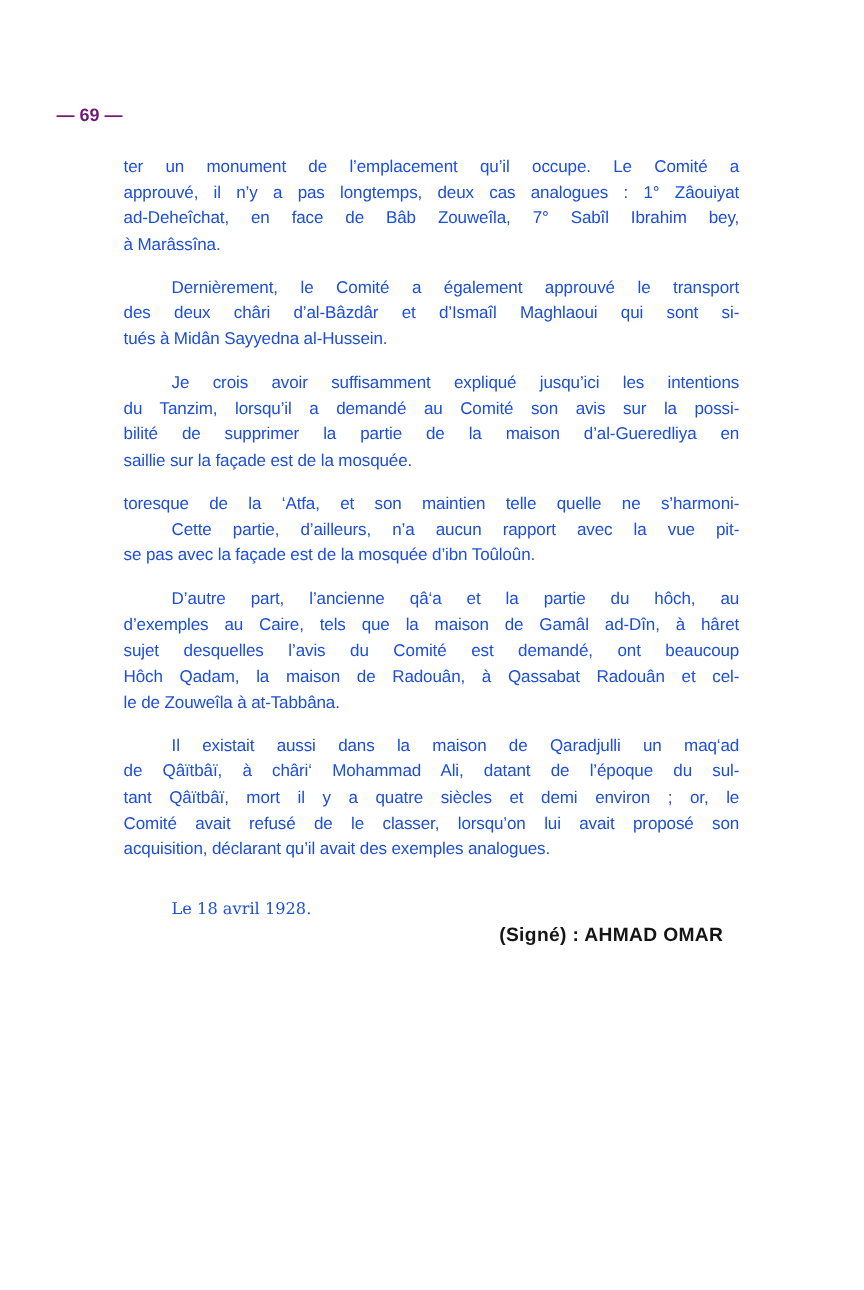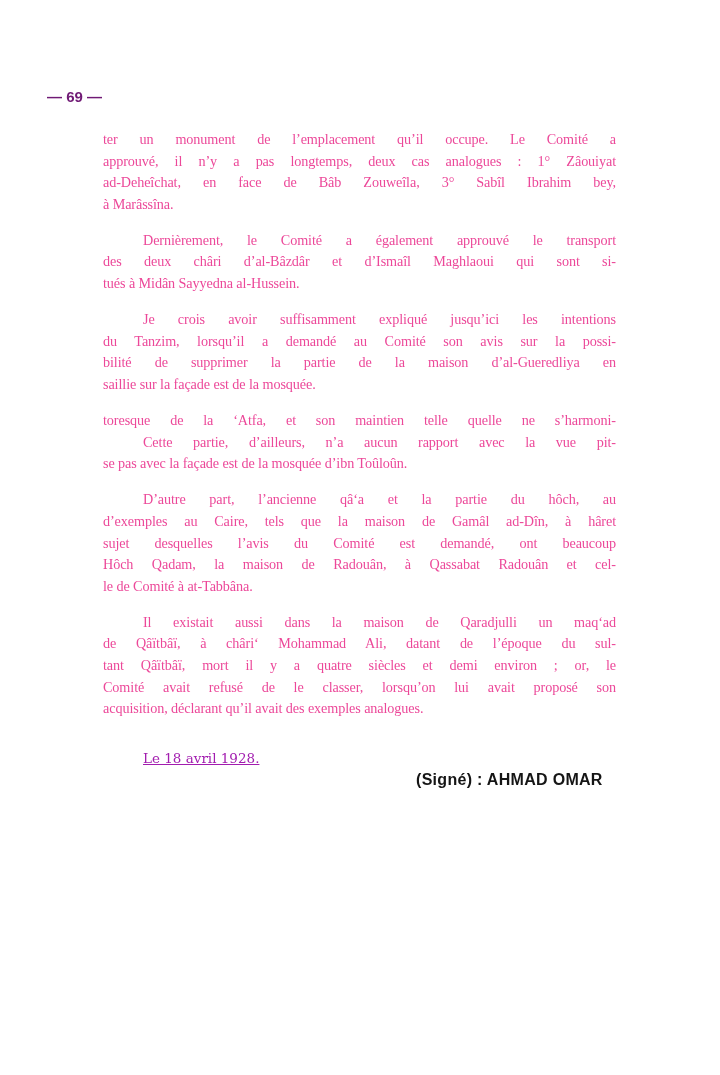--- a/index.html
+++ b/index.html
@@ -4,47 +4,47 @@
 <style>
   html, body { margin: 0; padding: 0; background: #ffffff; }
   body { width: 720px; height: 1075px; position: relative; overflow: hidden; }
   .page { position: absolute; left: 0; top: 0; width: 720px; height: 1075px; background: #fff; color: #111; }
   .folio {
     position: absolute; top: 88px; left: 0; width: 720px; text-align: left;
     font-family: "Liberation Sans", sans-serif; font-weight: bold; font-size: 15px; color: #701a75; padding-left: 47px;
   }
   .body-text {
     position: absolute; left: 103px; top: 129px; width: 513px;
-    font-family: Liberation Serif, serif; font-size: 14.2px; line-height: 21.6px;
-    color: #ec4899; text-align: justify; letter-spacing: -0.1px;
+    font-family: Liberation Sans, sans-serif; font-size: 14.2px; line-height: 21.6px;
+    color: #1d4ed8; text-align: justify; letter-spacing: -0.1px;
   }
   .para { margin: 0 0 14.5px 0; text-indent: 40px; text-align: justify; text-align-last: left; hyphens: none; }
   .para.first { text-indent: 0; }
   .line { display: block; text-align: justify; text-align-last: justify; }
   .line.last { text-align-last: left; }
   .date {
     position: absolute; left: 143px; top: 750px;
-    font-family: "DejaVu Serif", serif; font-size: 13.5px; color: #a21caf; text-decoration: underline;
+    font-family: "DejaVu Serif", serif; font-size: 13.5px; color: #1d4ed8;
   }
   .signature {
     position: absolute; left: 416px; top: 771px;
     font-family: "Liberation Sans", sans-serif; font-weight: bold; font-size: 16px; color: #151515; letter-spacing: 0.3px;
   }
 </style>
 </head>
 <body>
 
 <div class="page">
   <div class="folio">— 69 —</div>
 
   <div class="body-text">
     <p class="para first">
       <span class="line">ter un monument de l’emplacement qu’il occupe. Le Comité a</span>
       <span class="line">approuvé, il n’y a pas longtemps, deux cas analogues : 1° Zâouiyat</span>
-      <span class="line">ad-Deheîchat, en face de Bâb Zouweîla, 3° Sabîl Ibrahim bey,</span>
+      <span class="line">ad-Deheîchat, en face de Bâb Zouweîla, 7° Sabîl Ibrahim bey,</span>
       <span class="line last">à Marâssîna.</span>
     </p>
     <p class="para">
       <span class="line" style="text-indent:40px">Dernièrement, le Comité a également approuvé le transport</span>
       <span class="line" style="text-indent:0">des deux châri d’al-Bâzdâr et d’Ismaîl Maghlaoui qui sont si-</span>
       <span class="line last" style="text-indent:0">tués à Midân Sayyedna al-Hussein.</span>
     </p>
     <p class="para">
       <span class="line" style="text-indent:40px">Je crois avoir suffisamment expliqué jusqu’ici les intentions</span>
       <span class="line" style="text-indent:0">du Tanzim, lorsqu’il a demandé au Comité son avis sur la possi-</span>
@@ -54,21 +54,21 @@
     <p class="para">
       <span class="line" style="text-indent:0">toresque de la ‘Atfa, et son maintien telle quelle ne s’harmoni-</span>
       <span class="line" style="text-indent:40px">Cette partie, d’ailleurs, n’a aucun rapport avec la vue pit-</span>
       <span class="line last" style="text-indent:0">se pas avec la façade est de la mosquée d’ibn Toûloûn.</span>
     </p>
     <p class="para">
       <span class="line" style="text-indent:40px">D’autre part, l’ancienne qâ‘a et la partie du hôch, au</span>
       <span class="line" style="text-indent:0">d’exemples au Caire, tels que la maison de Gamâl ad-Dîn, à hâret</span>
       <span class="line" style="text-indent:0">sujet desquelles l’avis du Comité est demandé, ont beaucoup</span>
       <span class="line" style="text-indent:0">Hôch Qadam, la maison de Radouân, à Qassabat Radouân et cel-</span>
-      <span class="line last" style="text-indent:0">le de Comité à at-Tabbâna.</span>
+      <span class="line last" style="text-indent:0">le de Zouweîla à at-Tabbâna.</span>
     </p>
     <p class="para">
       <span class="line" style="text-indent:40px">Il existait aussi dans la maison de Qaradjulli un maq‘ad</span>
       <span class="line" style="text-indent:0">de Qâïtbâï, à châri‘ Mohammad Ali, datant de l’époque du sul-</span>
       <span class="line" style="text-indent:0">tant Qâïtbâï, mort il y a quatre siècles et demi environ ; or, le</span>
       <span class="line" style="text-indent:0">Comité avait refusé de le classer, lorsqu’on lui avait proposé son</span>
       <span class="line last" style="text-indent:0">acquisition, déclarant qu’il avait des exemples analogues.</span>
     </p>
   </div>
 

